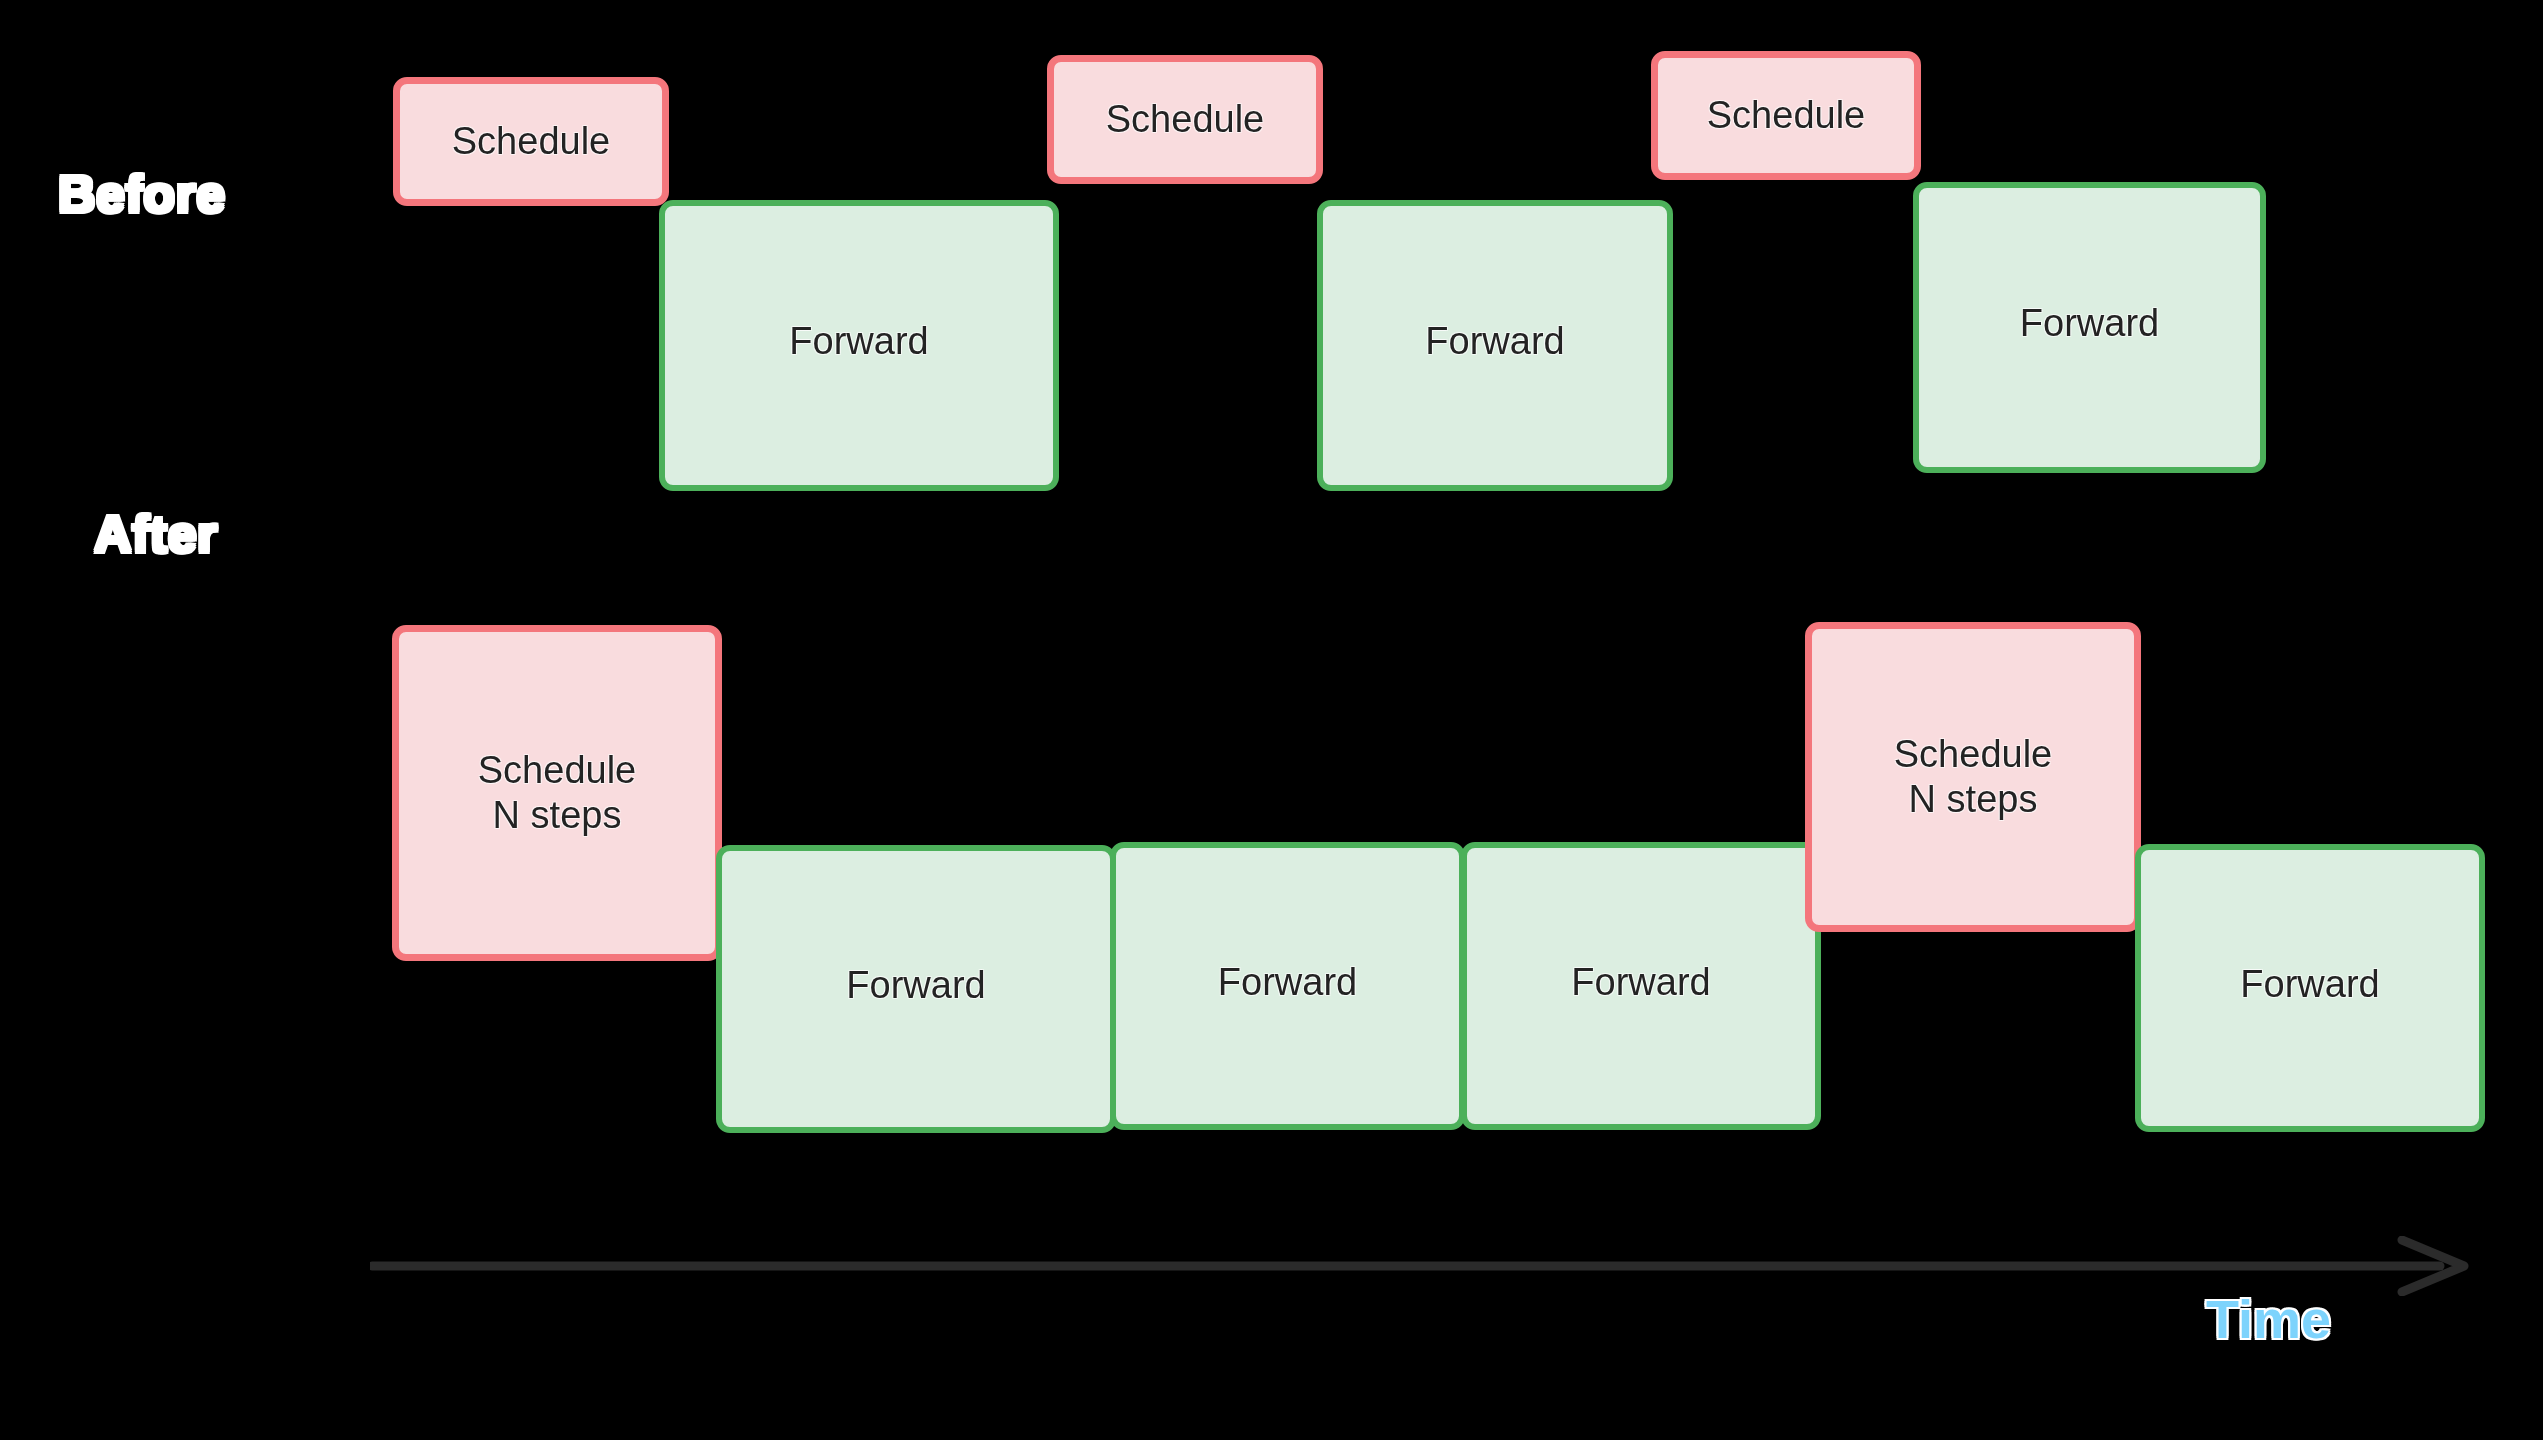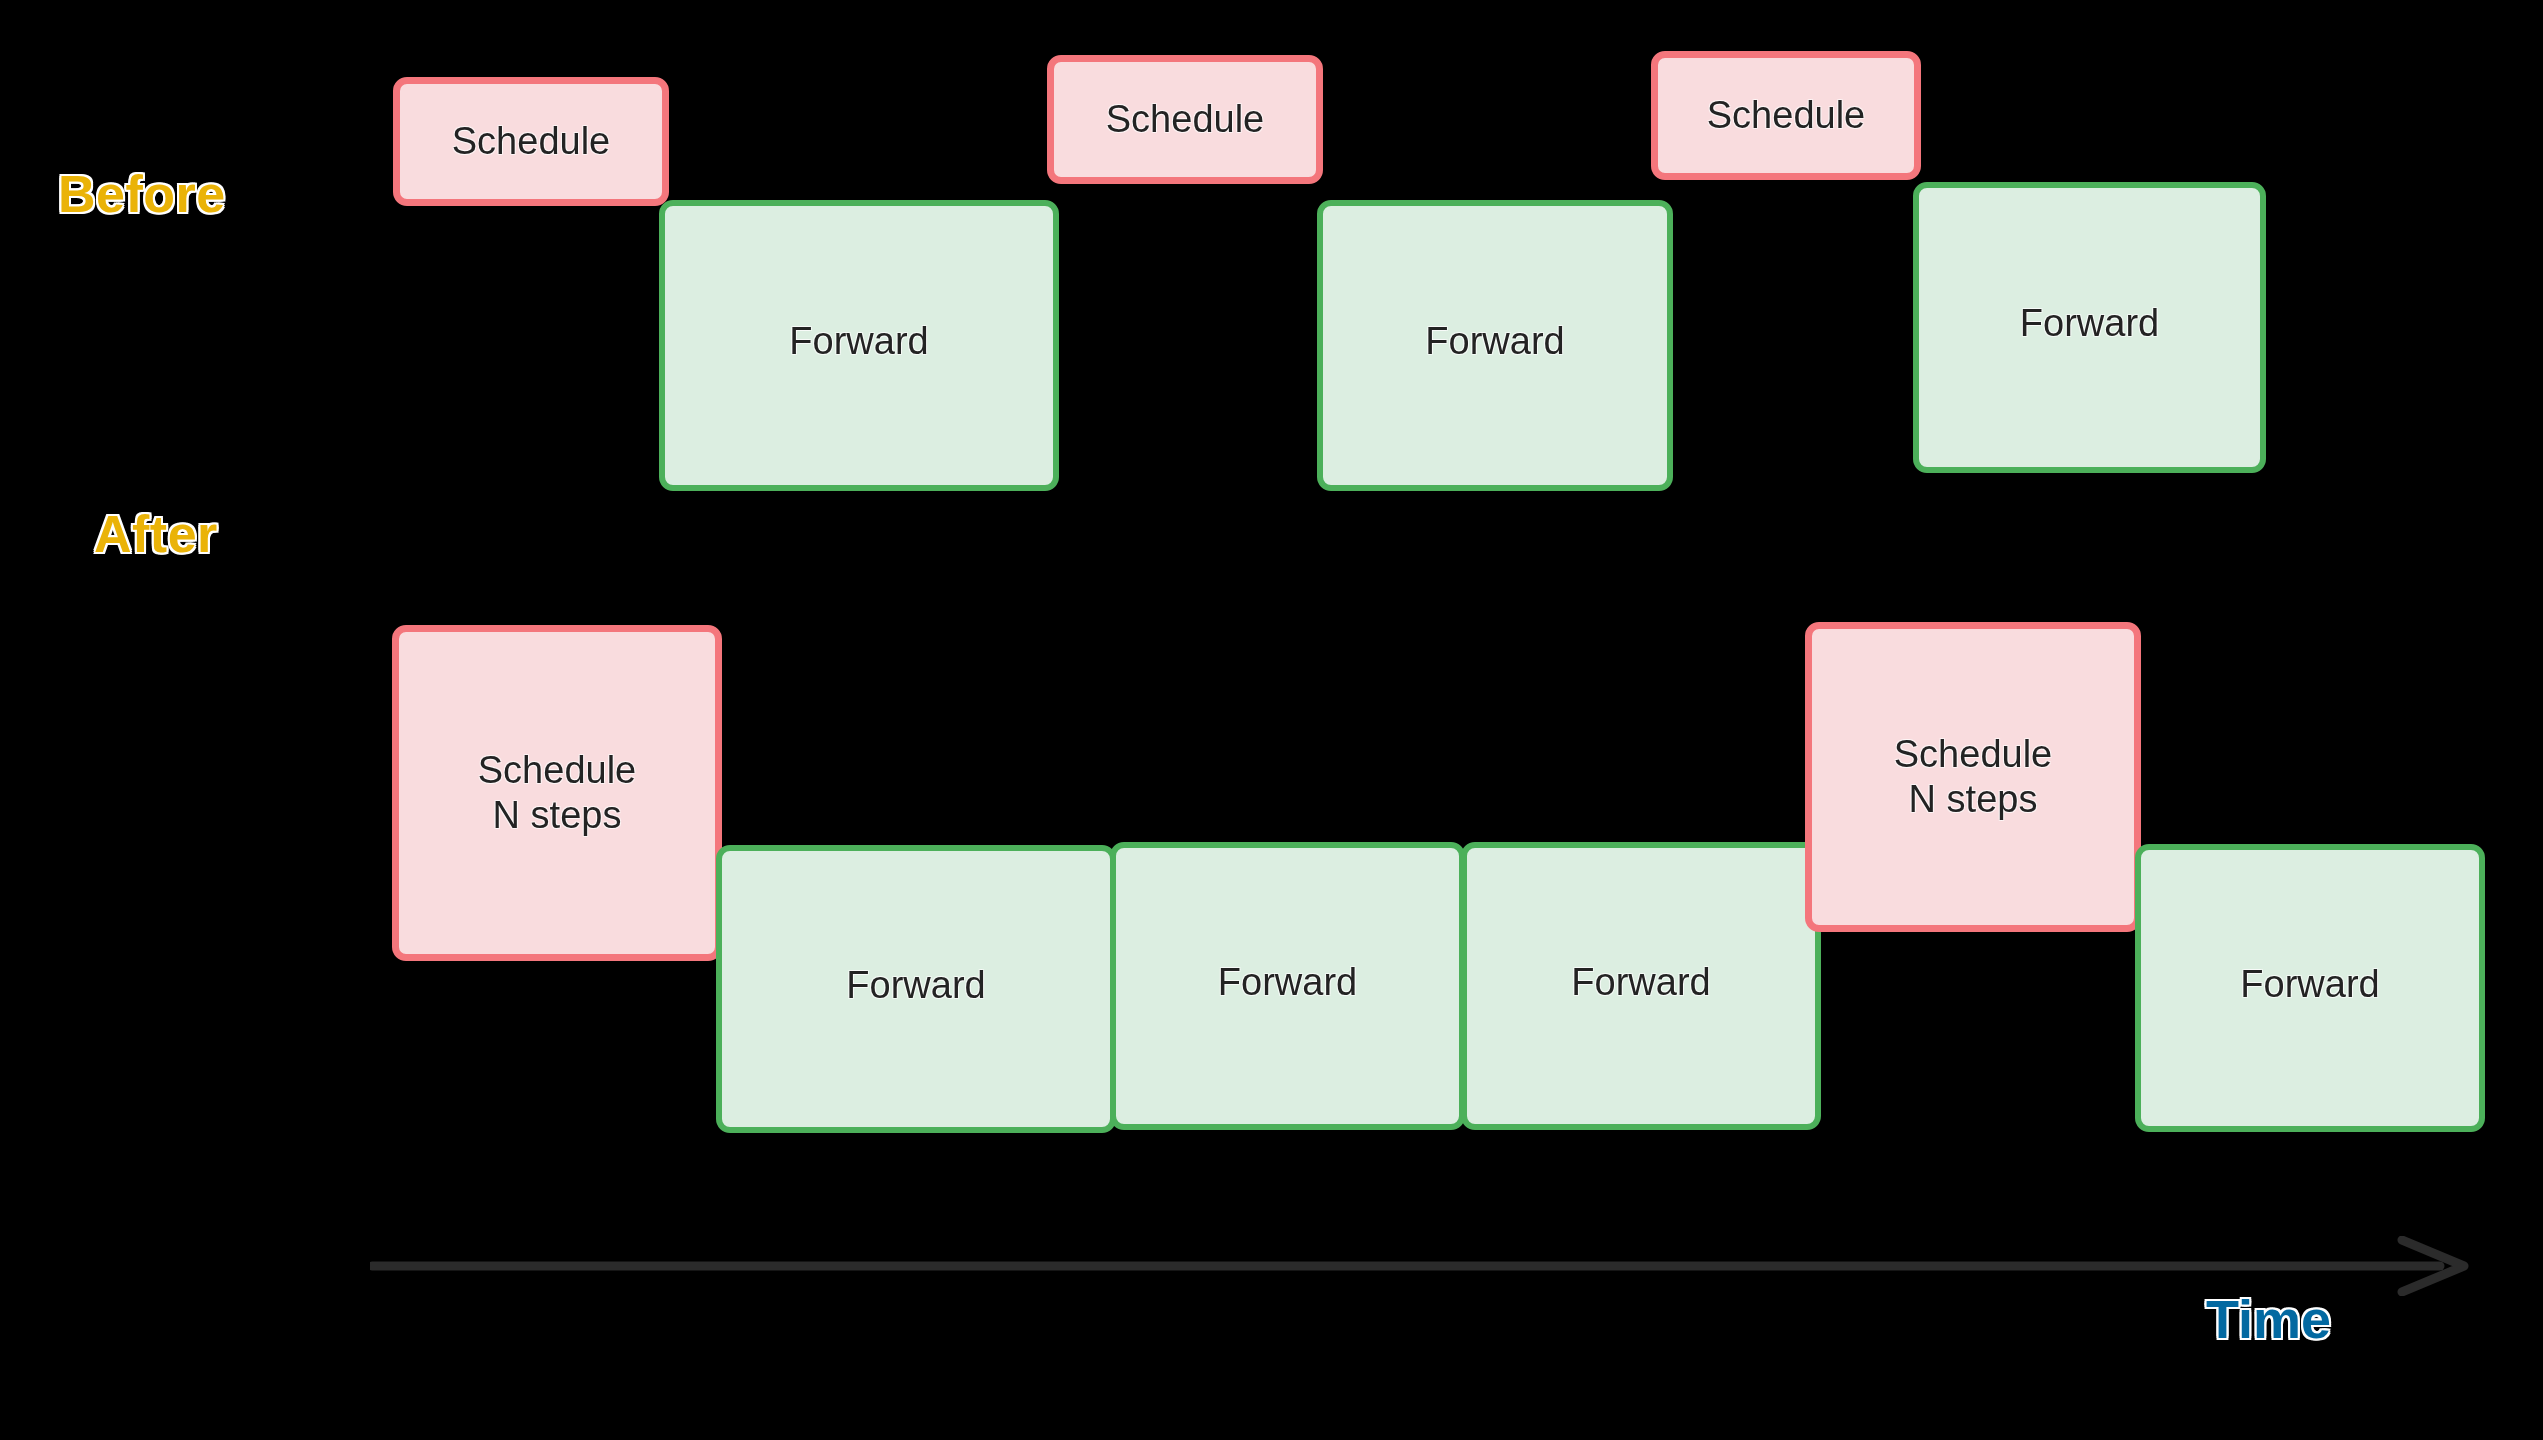--- a/index.html
+++ b/index.html
@@ -20,40 +20,40 @@
     background: #000000;
     overflow: hidden;
   }
 
   
   .row-label {
     position: absolute;
     font-weight: bold;
     font-size: 52px;
     line-height: 1;
-    color: #eab308;
+    color: #ffffff;
     letter-spacing: 0.5px;
     white-space: nowrap;
     text-shadow:
       -2px -2px 0 #ffffff,  2px -2px 0 #ffffff,
       -2px  2px 0 #ffffff,  2px  2px 0 #ffffff,
       -2px  0   0 #ffffff,  2px  0   0 #ffffff,
        0   -2px 0 #ffffff,  0    2px 0 #ffffff;
   }
   #label-before { left: 58px;  top: 168px; }
   #label-after  { left: 52px;  top: 508px; margin-left: 42px; }
 
   #label-time {
     position: absolute;
     left: 2206px;
     top: 1292px;
     font-weight: bold;
     font-size: 54px;
     line-height: 1;
-    color: #0369a1;
+    color: #7dd3fc;
     white-space: nowrap;
     text-shadow:
       -2px -2px 0 #ffffff,  2px -2px 0 #ffffff,
       -2px  2px 0 #ffffff,  2px  2px 0 #ffffff,
       -2px  0   0 #ffffff,  2px  0   0 #ffffff,
        0   -2px 0 #ffffff,  0    2px 0 #ffffff;
   }
 
   
   .block {

